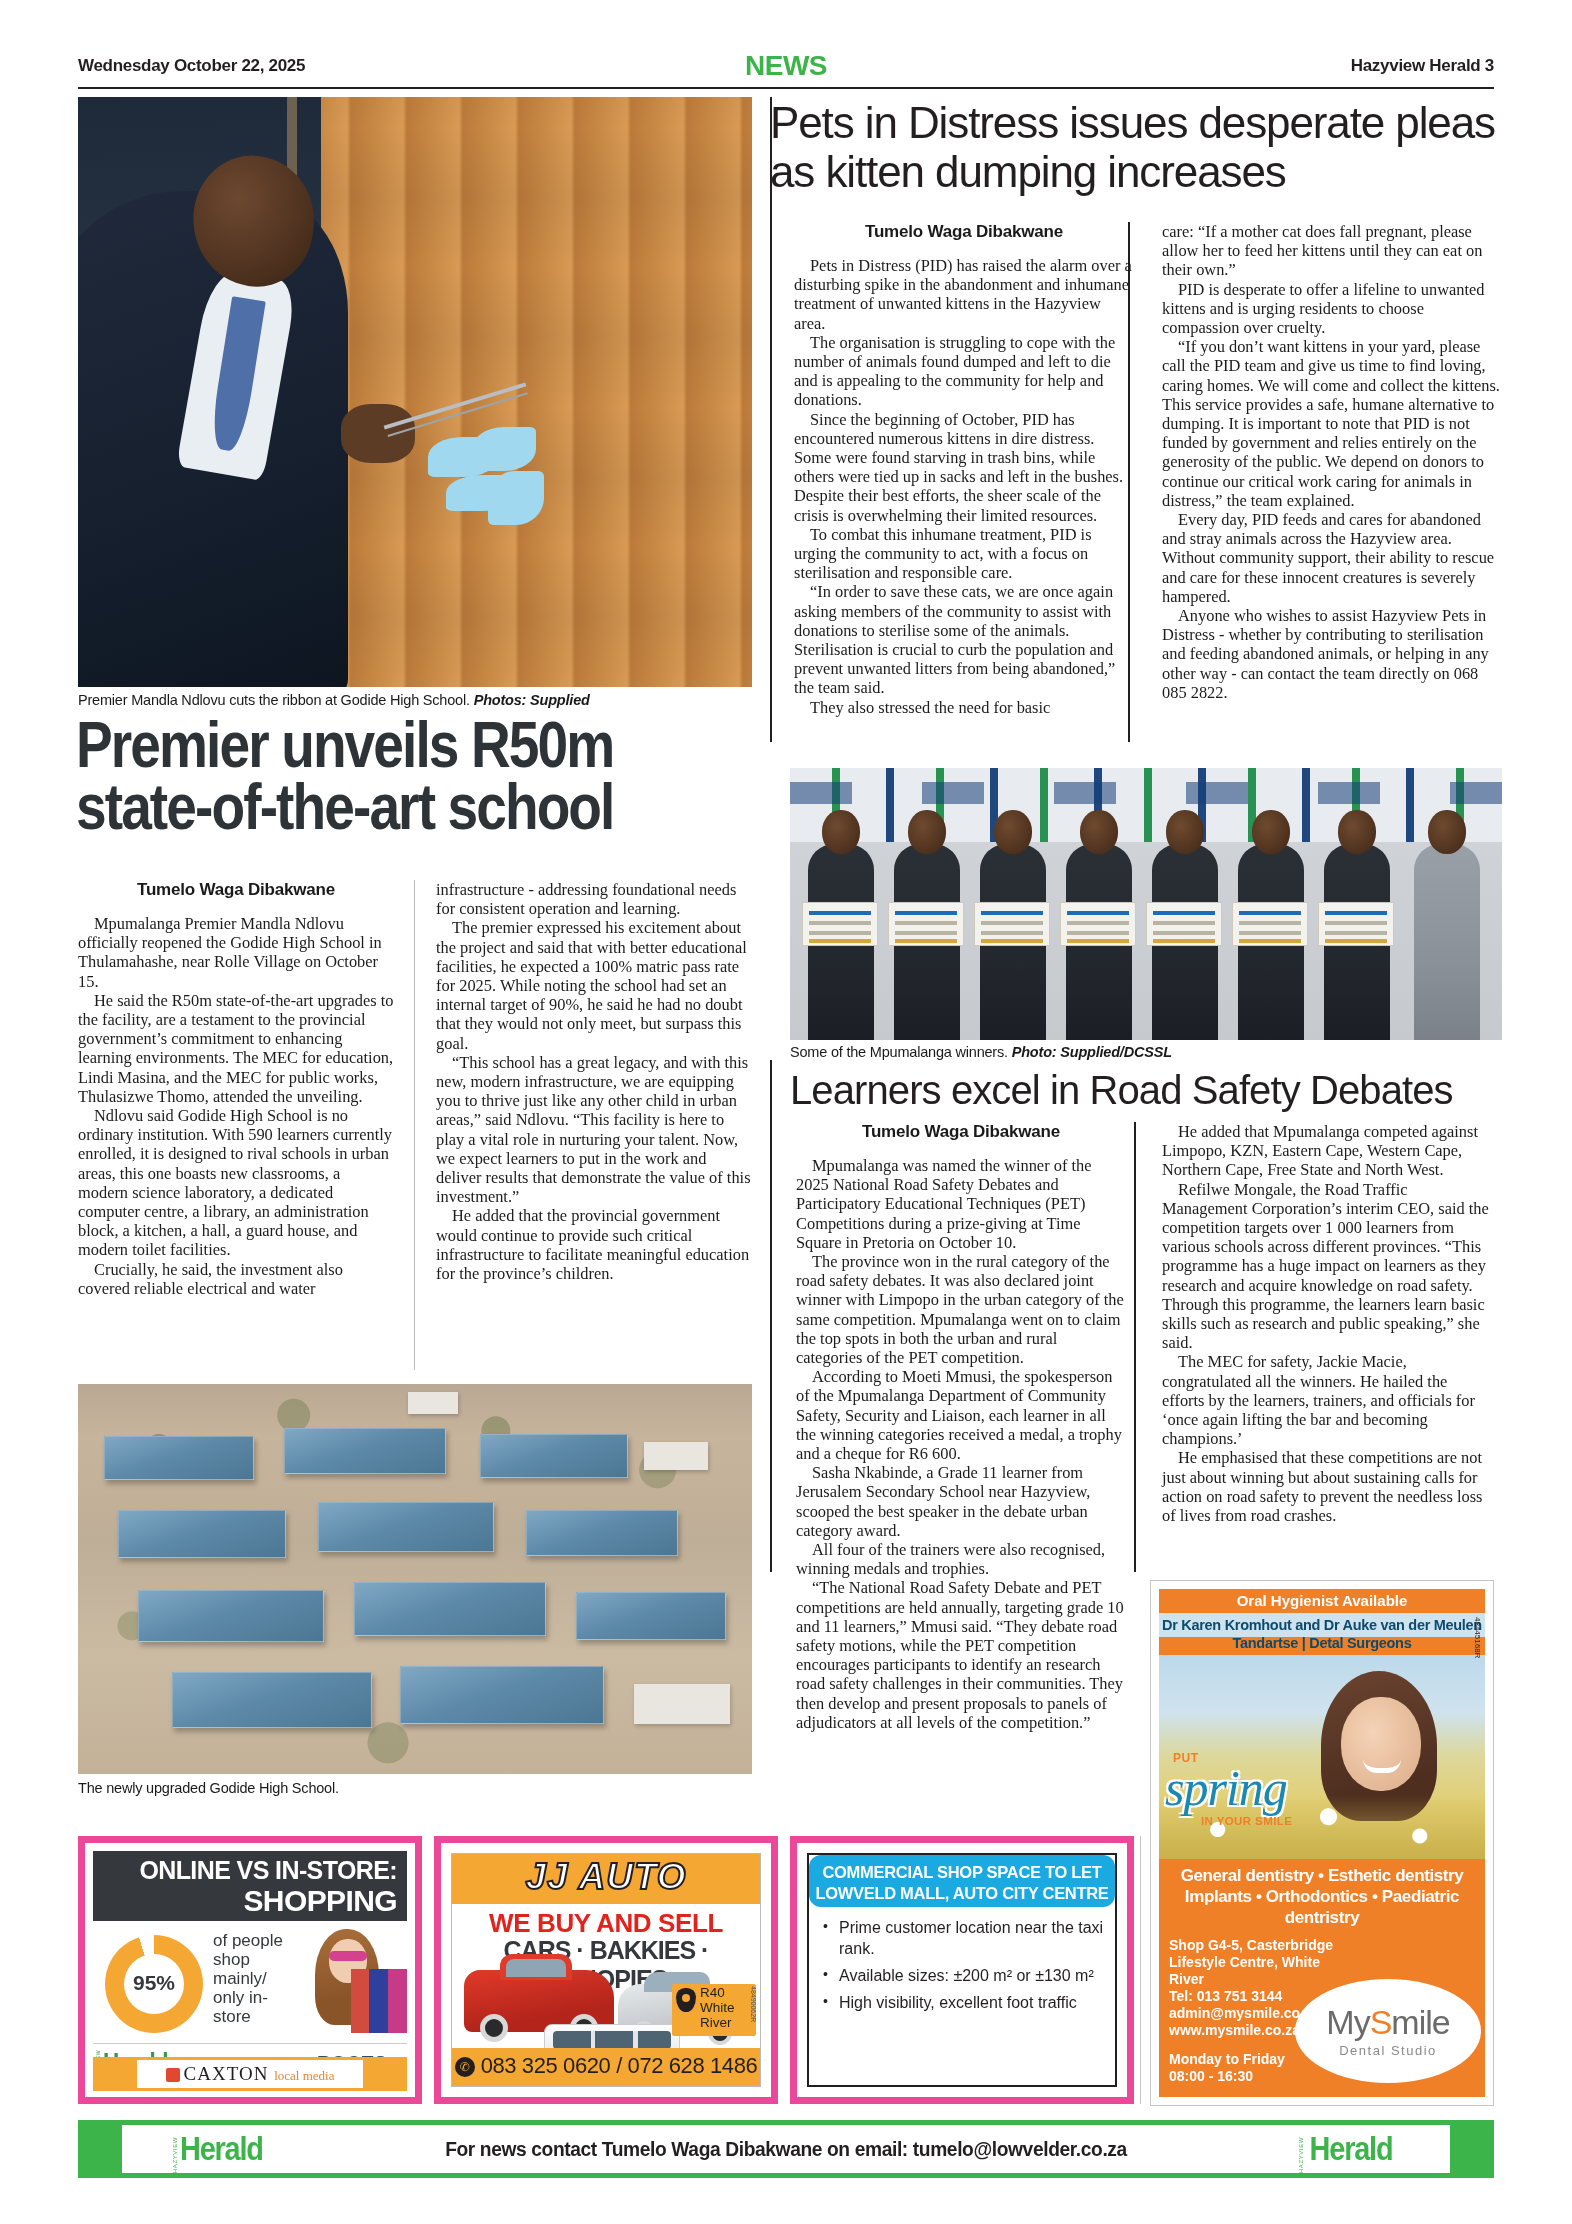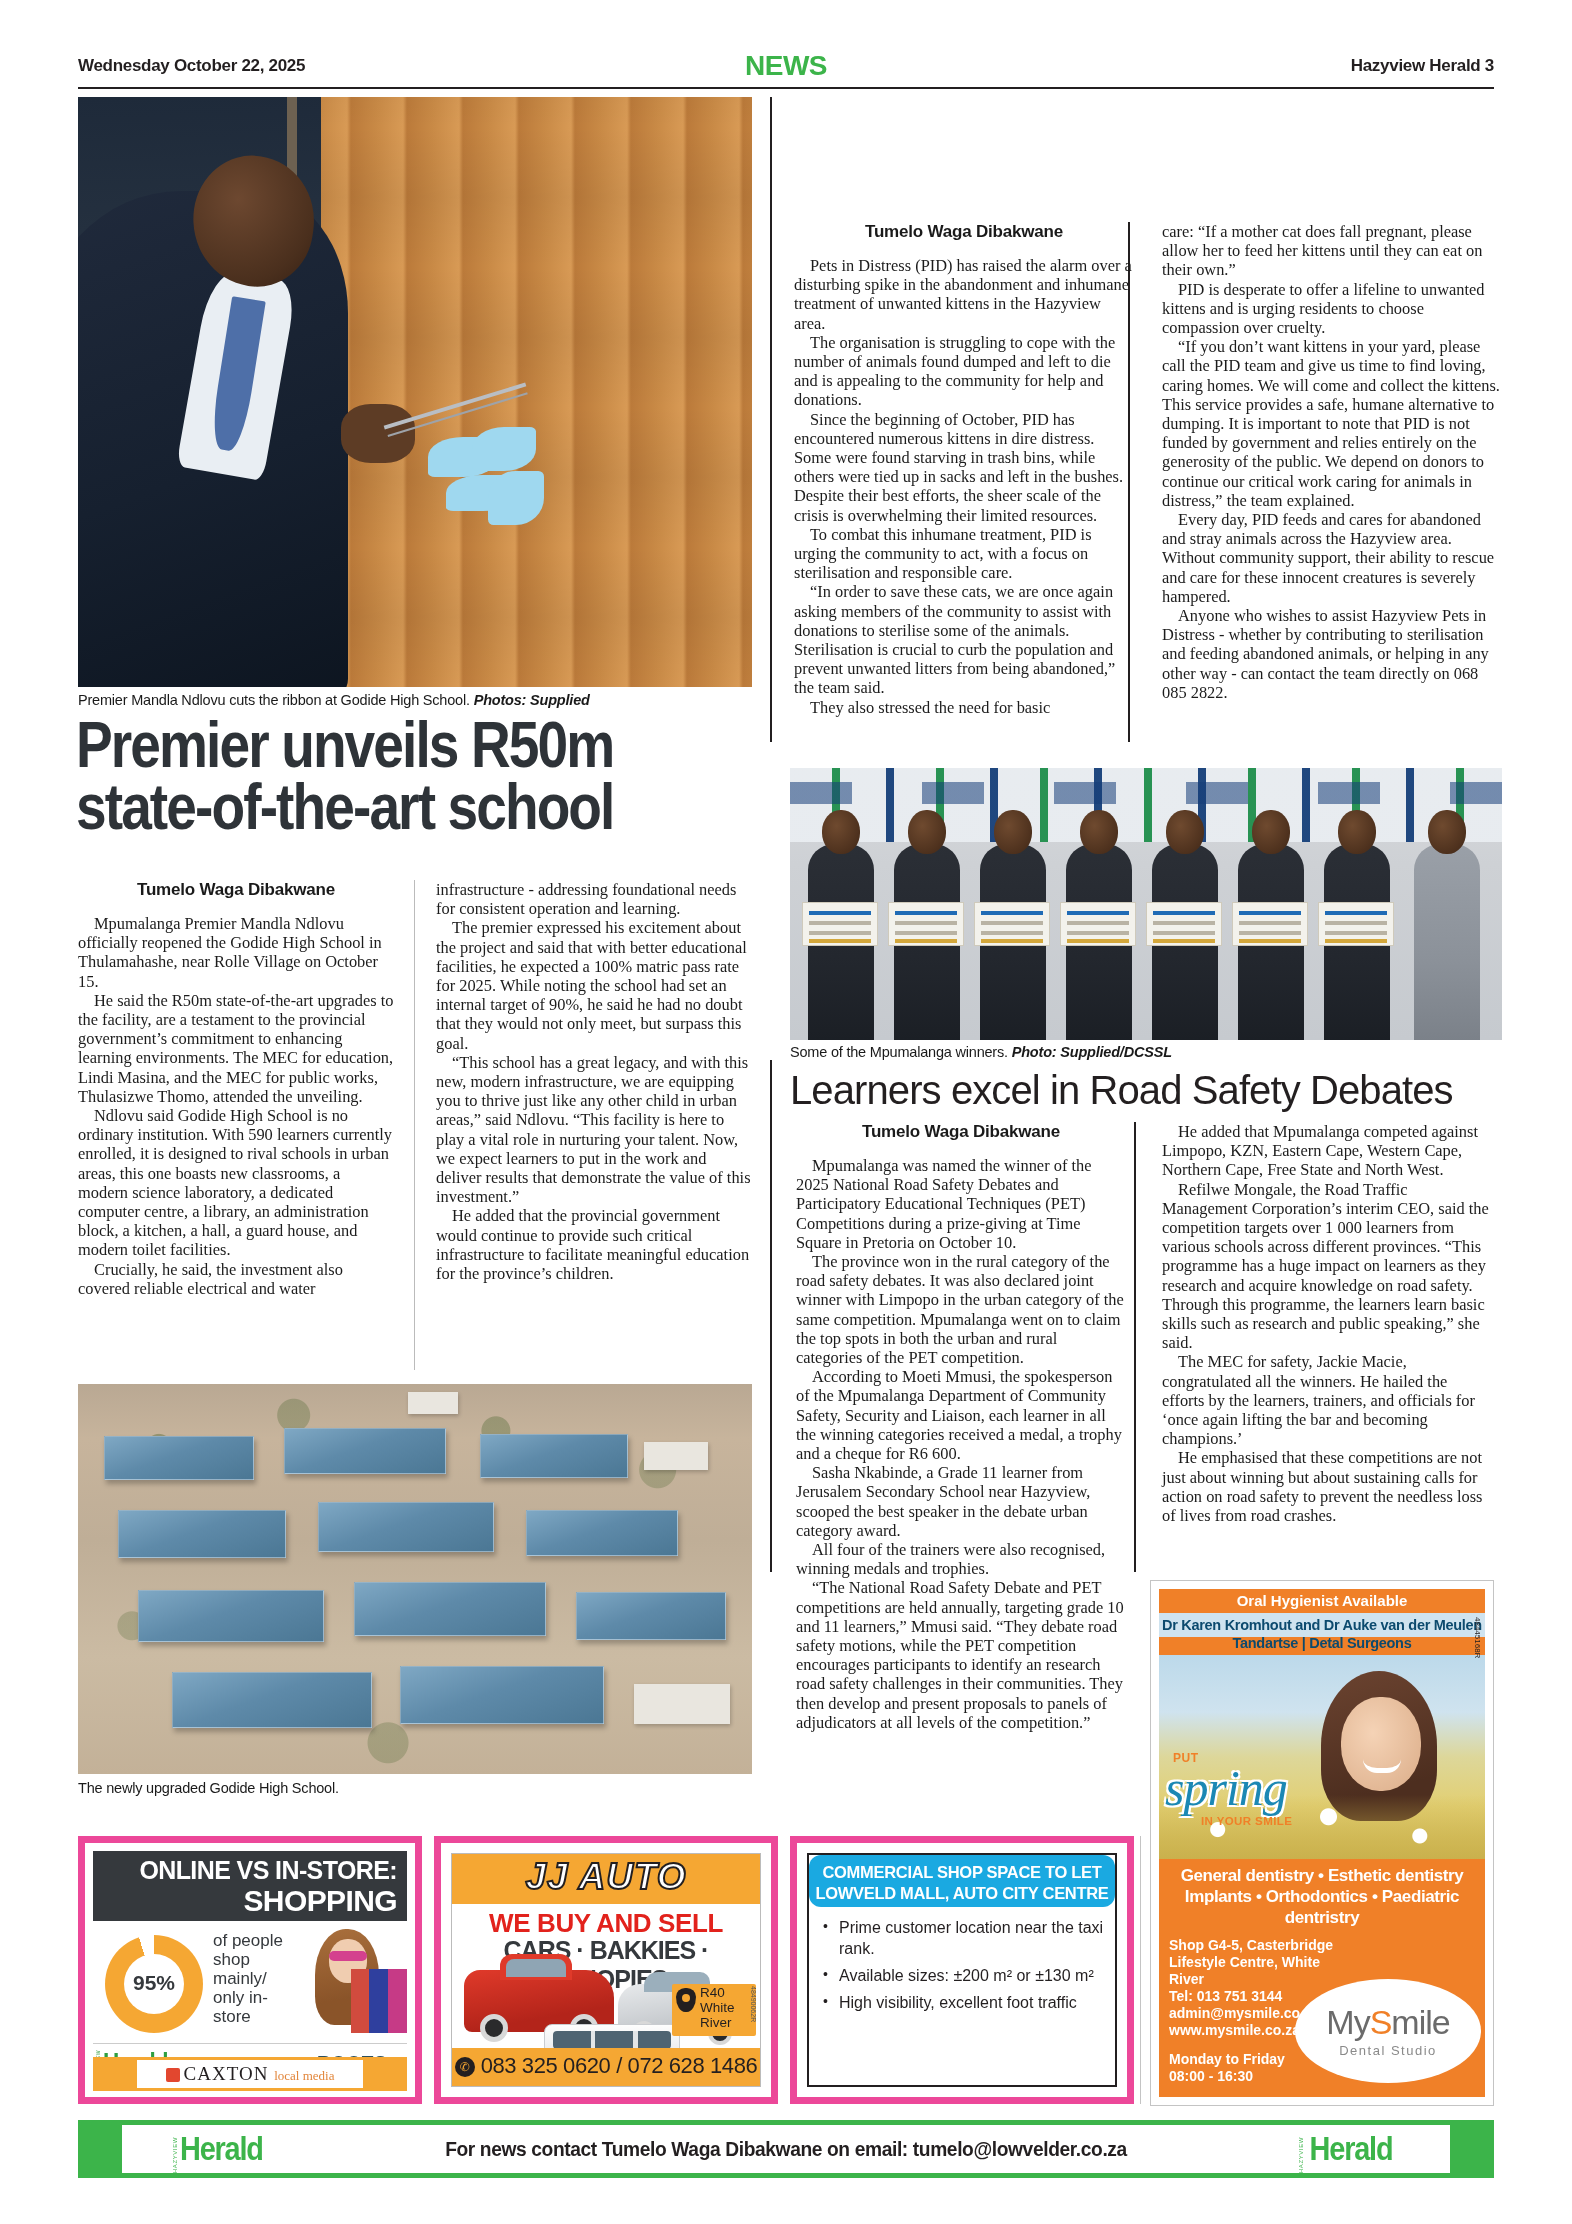--- a/index.html
+++ b/index.html
@@ -698,20 +698,21 @@
 
   <div class="caption-aerial caption">The newly upgraded Godide High School.</div>
 
   <div class="vline" style="left:770px; top:97px; height:645px;"></div>
   <div class="vline" style="left:1128px; top:222px; height:520px;"></div>
   <div class="vline" style="left:770px; top:1060px; height:512px;"></div>
   <div class="vline" style="left:1134px; top:1122px; height:450px;"></div>
   <div class="vline" style="left:414px; top:880px; height:490px; width:1px; background:#bbb;"></div>
   <div class="vline" style="left:1140px; top:1836px; height:268px; width:1px; background:#c4c4c4;"></div>
 
+  <div class="headline-pets">Pets in Distress issues desperate pleas as kitten dumping increases</div>
 
   <div class="pets-cols">
     <div class="pets-col c1">
       <div class="byline">Tumelo Waga Dibakwane</div>
       <div class="body-col">
         <p>Pets in Distress (PID) has raised the alarm over a disturbing spike in the abandonment and inhumane treatment of unwanted kittens in the Hazyview area.</p>
         <p>The organisation is struggling to cope with the number of animals found dumped and left to die and is appealing to the community for help and donations.</p>
         <p>Since the beginning of October, PID has encountered numerous kittens in dire distress. Some were found starving in trash bins, while others were tied up in sacks and left in the bushes. Despite their best efforts, the sheer scale of the crisis is overwhelming their limited resources.</p>
         <p>To combat this inhumane treatment, PID is urging the community to act, with a focus on sterilisation and responsible care.</p>
         <p>“In order to save these cats, we are once again asking members of the community to assist with donations to sterilise some of the animals. Sterilisation is crucial to curb the population and prevent unwanted litters from being abandoned,” the team said.</p>

